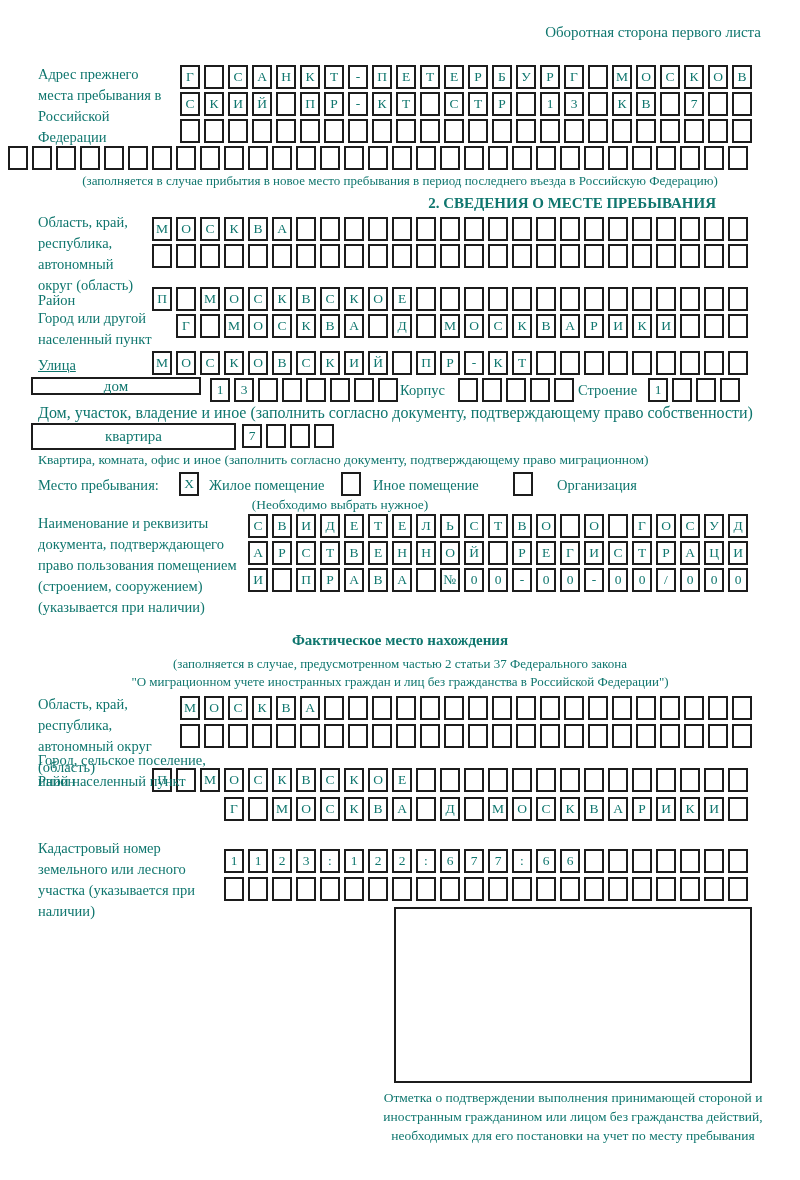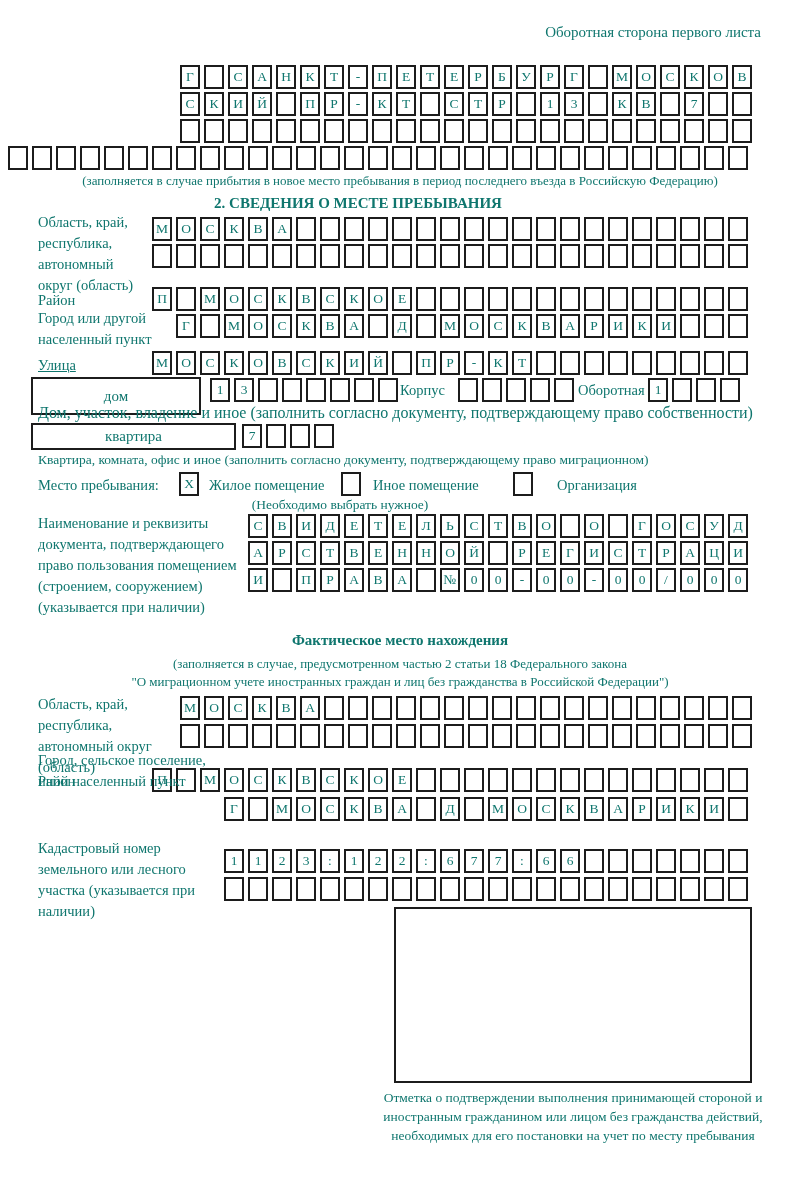--- a/index.html
+++ b/index.html
@@ -26,20 +26,21 @@
   .bigbox { box-sizing:border-box; border:2px solid #1c1c1c; background:#fff; }
   .caption { font-size:13.5px; line-height:1.4; }
 </style>
 </head>
 <body>
 
 <div class="page">
 
   <div class="abs" style="top:24px; right:39px; font-size:15px;">Оборотная сторона первого листа</div>
 
+  <div class="abs label" style="left:38px; top:64px; width:134px;">Адрес прежнего места пребывания в Российской Федерации</div>
   <div class="abs cells" style="left:180px; top:65px;">
       <span class="cell">Г</span>
       <span class="cell"></span>
       <span class="cell">С</span>
       <span class="cell">А</span>
       <span class="cell">Н</span>
       <span class="cell">К</span>
       <span class="cell">Т</span>
       <span class="cell">-</span>
       <span class="cell">П</span>
@@ -139,21 +140,21 @@
       <span class="cell"></span>
       <span class="cell"></span>
       <span class="cell"></span>
       <span class="cell"></span>
       <span class="cell"></span>
       <span class="cell"></span>
       <span class="cell"></span>
     </div>
   <div class="abs small centered" style="left:0; top:173px; width:800px;">(заполняется в случае прибытия в новое место пребывания в период последнего въезда в Российскую Федерацию)</div>
 
-  <div class="abs title centered" style="left:0; top:195px; width:716px;">2. СВЕДЕНИЯ О МЕСТЕ ПРЕБЫВАНИЯ</div>
+  <div class="abs title centered" style="left:0; top:195px; width:716px;text-align:right;">2. СВЕДЕНИЯ О МЕСТЕ ПРЕБЫВАНИЯ</div>
 
   <div class="abs label" style="left:38px; top:212px; width:112px;">Область, край, республика, автономный округ (область)</div>
   <div class="abs cells" style="left:152px; top:217px;">
       <span class="cell">М</span>
       <span class="cell">О</span>
       <span class="cell">С</span>
       <span class="cell">К</span>
       <span class="cell">В</span>
       <span class="cell">А</span>
       <span class="cell"></span>
@@ -283,40 +284,40 @@
       <span class="cell"></span>
       <span class="cell"></span>
       <span class="cell"></span>
       <span class="cell"></span>
       <span class="cell"></span>
       <span class="cell"></span>
       <span class="cell"></span>
       <span class="cell"></span>
     </div>
 
-  <div class="abs widebox" style="left:31px; top:377px; width:170px; height:38px;">дом</div>
+  <div class="abs widebox" style="left:31px; top:377px; width:170px; height:18px;">дом</div>
   <div class="abs cells" style="left:210px; top:378px;">
       <span class="cell">1</span>
       <span class="cell">3</span>
       <span class="cell"></span>
       <span class="cell"></span>
       <span class="cell"></span>
       <span class="cell"></span>
       <span class="cell"></span>
       <span class="cell"></span>
     </div>
   <div class="abs label" style="left:400px; top:380px;">Корпус</div>
   <div class="abs cells" style="left:458px; top:378px;">
       <span class="cell"></span>
       <span class="cell"></span>
       <span class="cell"></span>
       <span class="cell"></span>
       <span class="cell"></span>
     </div>
-  <div class="abs label" style="left:578px; top:380px;">Оборотная</div>
+  <div class="abs label" style="left:578px; top:380px;">Строение</div>
   <div class="abs cells" style="left:648px; top:378px;">
       <span class="cell">1</span>
       <span class="cell"></span>
       <span class="cell"></span>
       <span class="cell"></span>
     </div>
   <div class="abs small" style="left:38px; top:404px; font-size:16px;">Дом, участок, владение и иное (заполнить согласно документу, подтверждающему право собственности)</div>
 
   <div class="abs widebox" style="left:31px; top:423px; width:205px; height:27px;">квартира</div>
   <div class="abs cells" style="left:242px; top:424px;">
@@ -407,21 +408,21 @@
       <span class="cell">-</span>
       <span class="cell">0</span>
       <span class="cell">0</span>
       <span class="cell">/</span>
       <span class="cell">0</span>
       <span class="cell">0</span>
       <span class="cell">0</span>
     </div>
 
   <div class="abs title centered" style="left:0; top:632px; width:800px;">Фактическое место нахождения</div>
-  <div class="abs small centered" style="left:0; top:656px; width:800px;">(заполняется в случае, предусмотренном частью 2 статьи 18 Федерального закона</div>
+  <div class="abs small centered" style="left:0; top:656px; width:800px;">(заполняется в случае, предусмотренном частью 2 статьи 37 Федерального закона</div>
   <div class="abs small centered" style="left:0; top:674px; width:800px;">"О миграционном учете иностранных граждан и лиц без гражданства в Российской Федерации")</div>
 
   <div class="abs label" style="left:38px; top:694px; width:130px;">Область, край, республика, автономный округ (область)</div>
   <div class="abs cells" style="left:180px; top:696px;">
       <span class="cell">М</span>
       <span class="cell">О</span>
       <span class="cell">С</span>
       <span class="cell">К</span>
       <span class="cell">В</span>
       <span class="cell">А</span>

